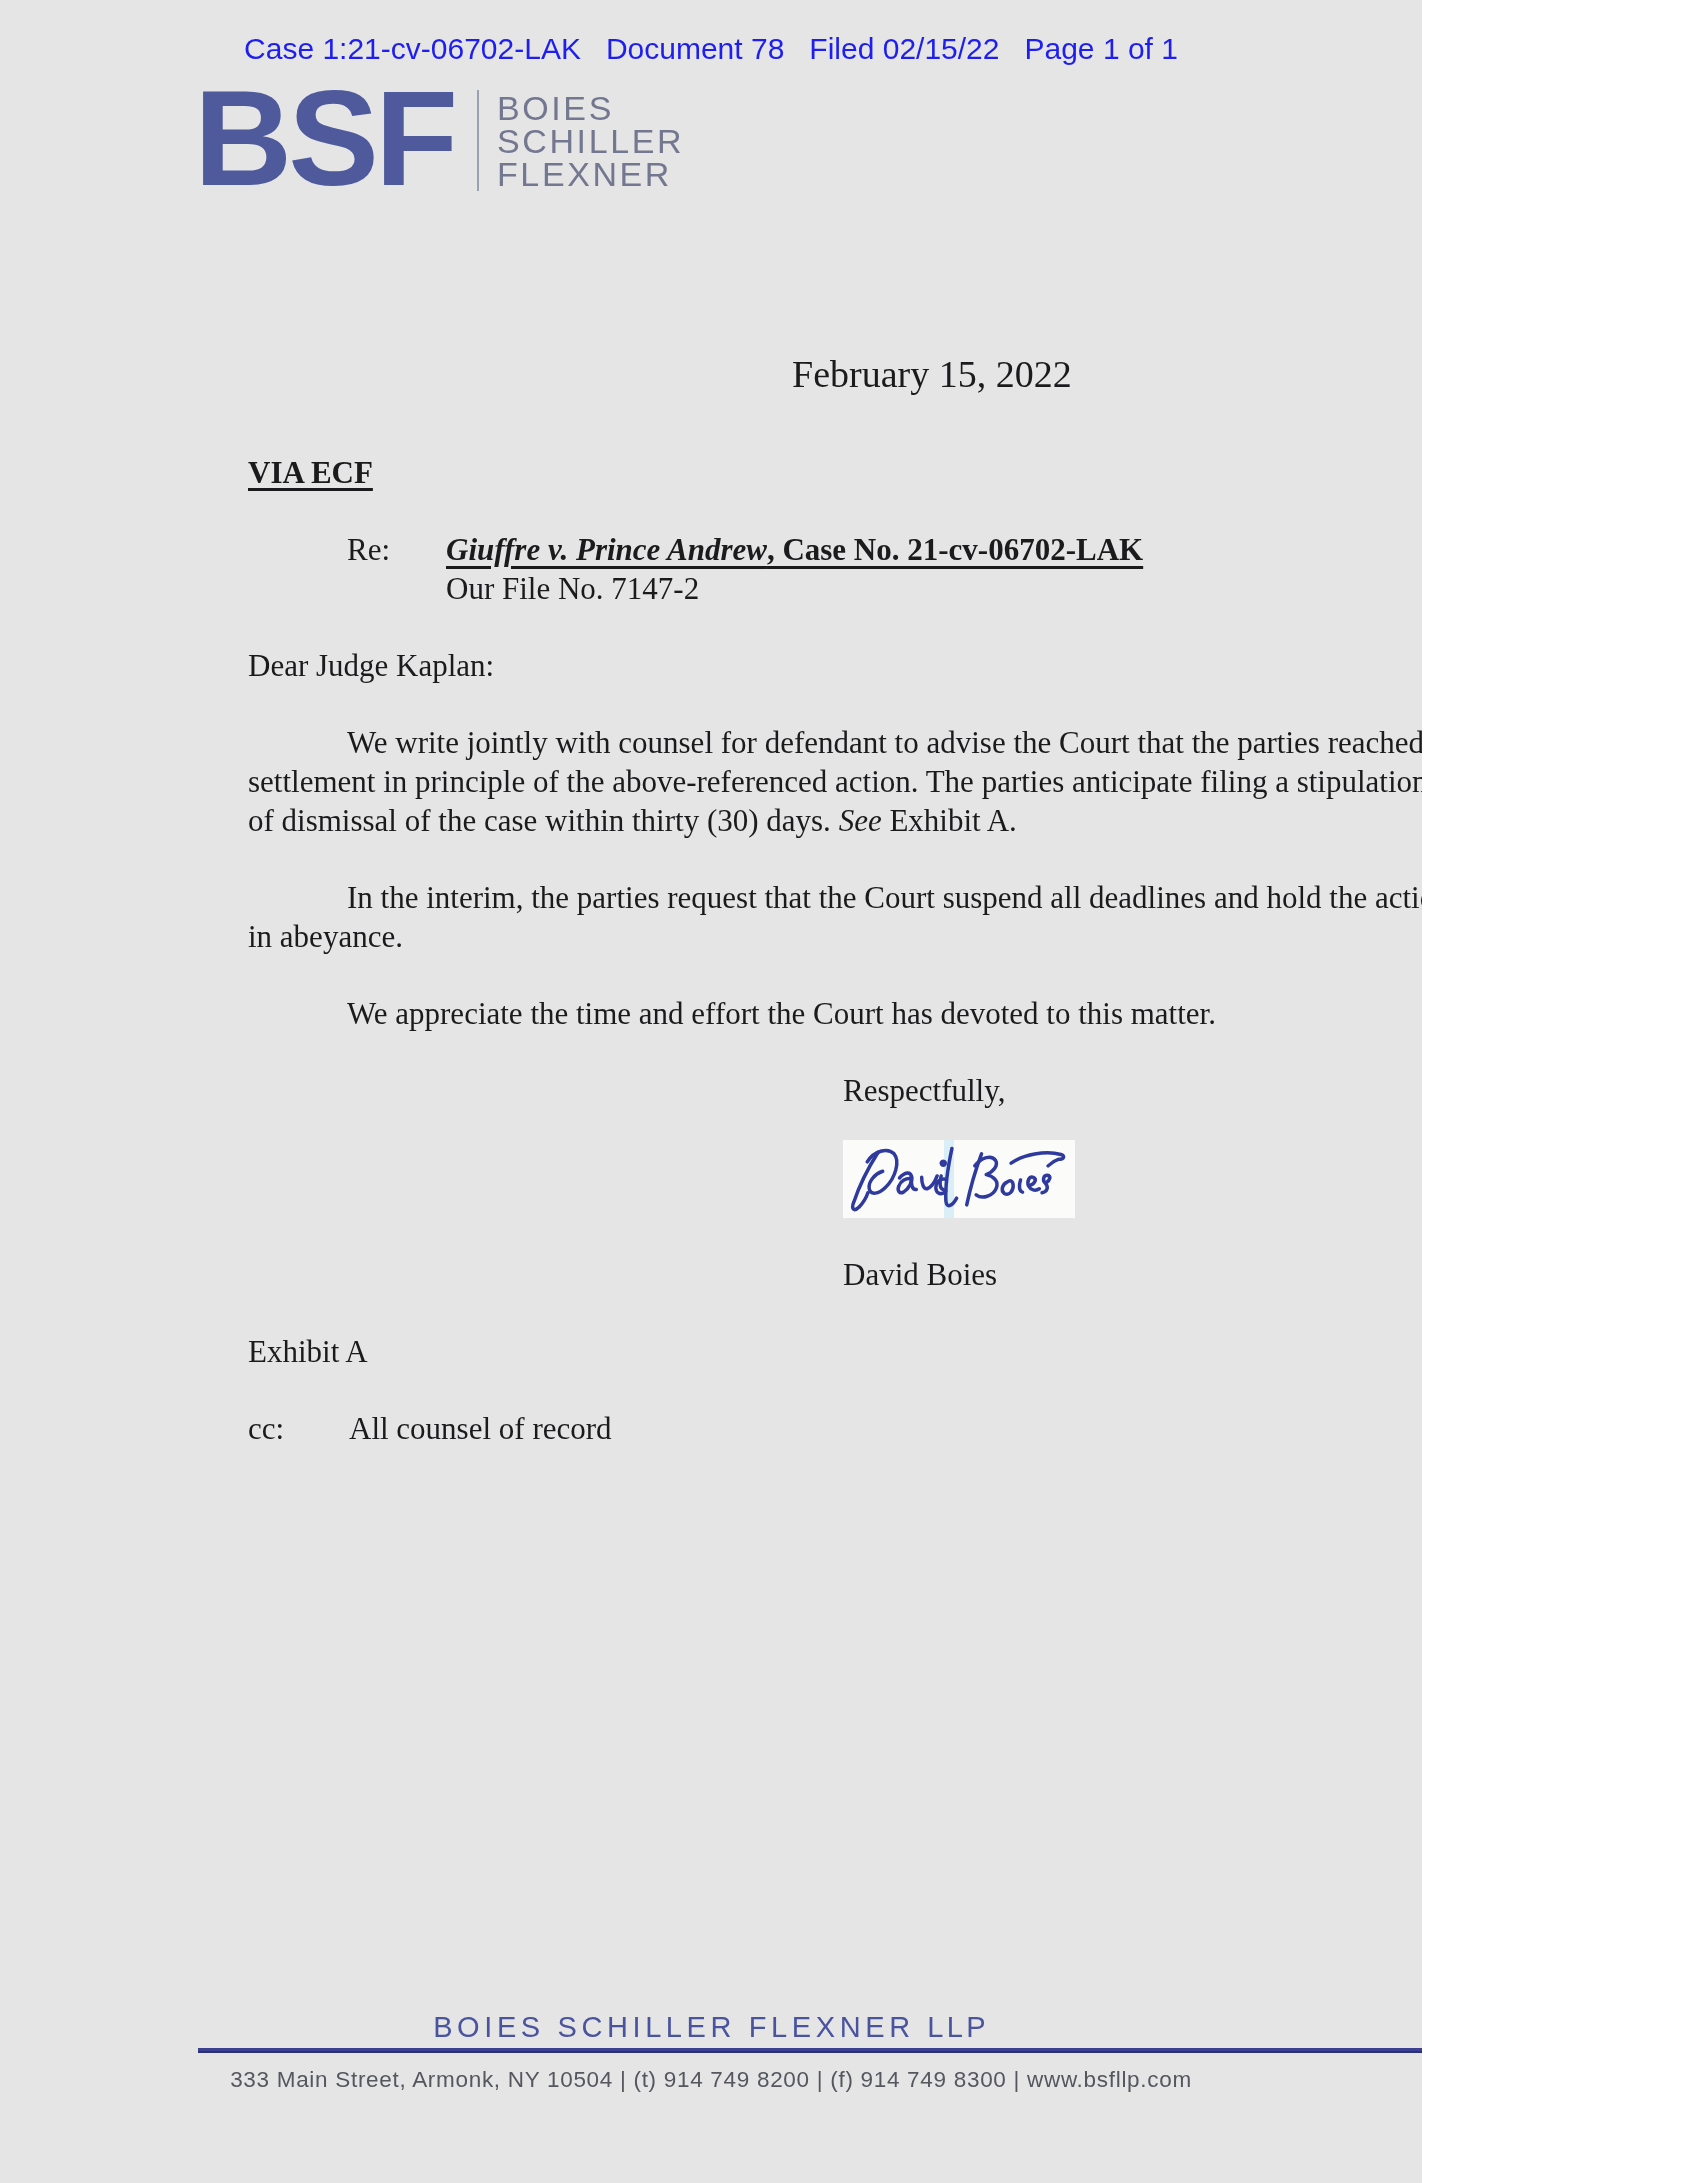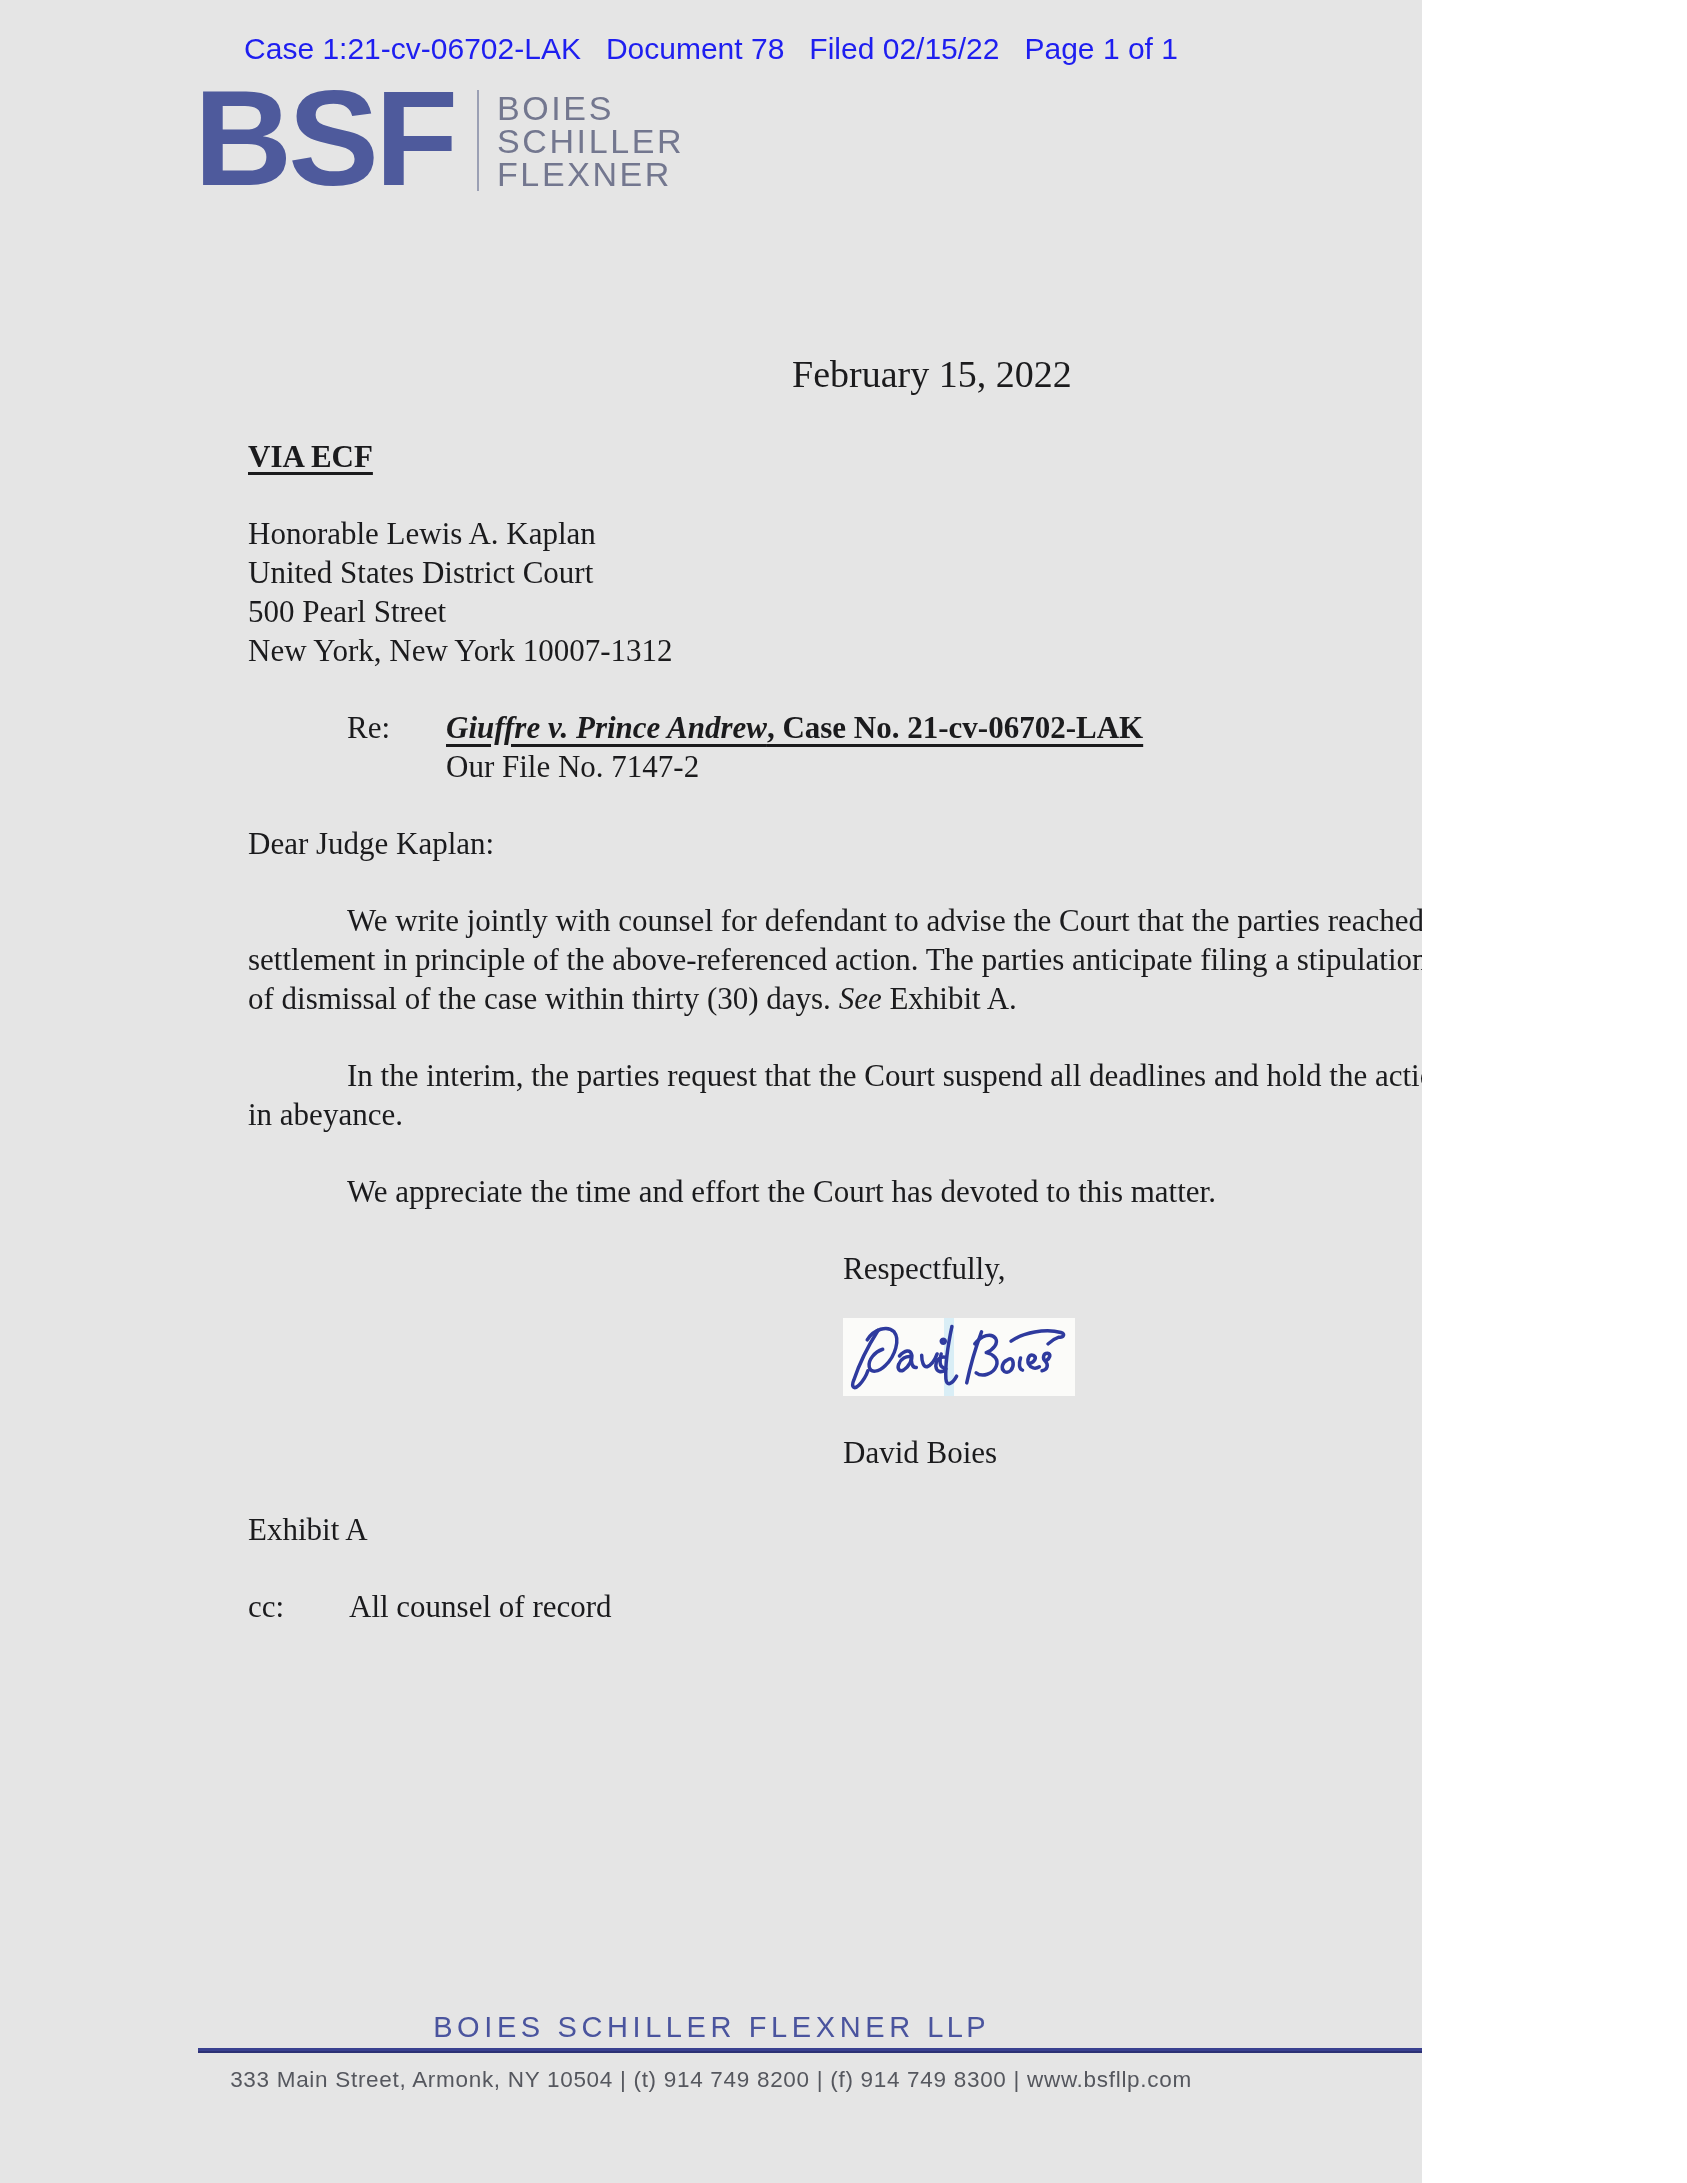--- a/index.html
+++ b/index.html
@@ -49,21 +49,21 @@
     height:101px;padding:1.3px 0;margin-top:1.3px;
     font-family:"Liberation Sans", sans-serif;
     font-size:34px;line-height:33px;letter-spacing:2.6px;
     color:var(--logo-gray);font-weight:400;
   }
 
   
   .date-line{position:absolute;left:792px;top:355px;font-size:38px;line-height:39px;}
 
   
-  .letter{position:absolute;left:248px;top:437px;width:1211px;font-size:31px;line-height:39px;}
+  .letter{position:absolute;left:248px;top:453px;width:1211px;font-size:31px;line-height:39px;}
   .blk{margin-top:38px;}
   .blk:first-child{margin-top:0;}
   .via{font-weight:bold;text-decoration:underline;text-decoration-thickness:3.3px;text-underline-offset:5.3px;}
   .re-row{padding-left:99px;display:flex;}
   .re-label{width:99px;flex:0 0 99px;}
   .re-emph{text-decoration:underline;text-decoration-thickness:2.6px;text-underline-offset:6px;font-weight:bold;}
   .re-case{font-style:italic;}
   .re-file{margin-left:198px;}
   .para{text-indent:99px;text-align:left;}
   .closing,.signer,.sig-wrap{margin-left:595px;}
@@ -108,26 +108,20 @@
       <span>SCHILLER</span>
       <span>FLEXNER</span>
     </div>
   </div>
 
   <div class="date-line">February 15, 2022</div>
 
   <div class="letter">
     <div class="blk via">VIA ECF</div>
 
-    <div class="blk">
-      <div>Honorable Lewis A. Kaplan</div>
-      <div>United States District Court</div>
-      <div>500 Pearl Street</div>
-      <div>New York, New York 10007-1312</div>
-    </div>
 
     <div class="blk">
       <div class="re-row">
         <span class="re-label">Re:</span>
         <span class="re-emph"><span class="re-case">Giuffre v. Prince Andrew</span><span>, Case No. 21-cv-06702-LAK</span></span>
       </div>
       <div class="re-file">Our File No. 7147-2</div>
     </div>
 
     <div class="blk">Dear Judge Kaplan:</div>

